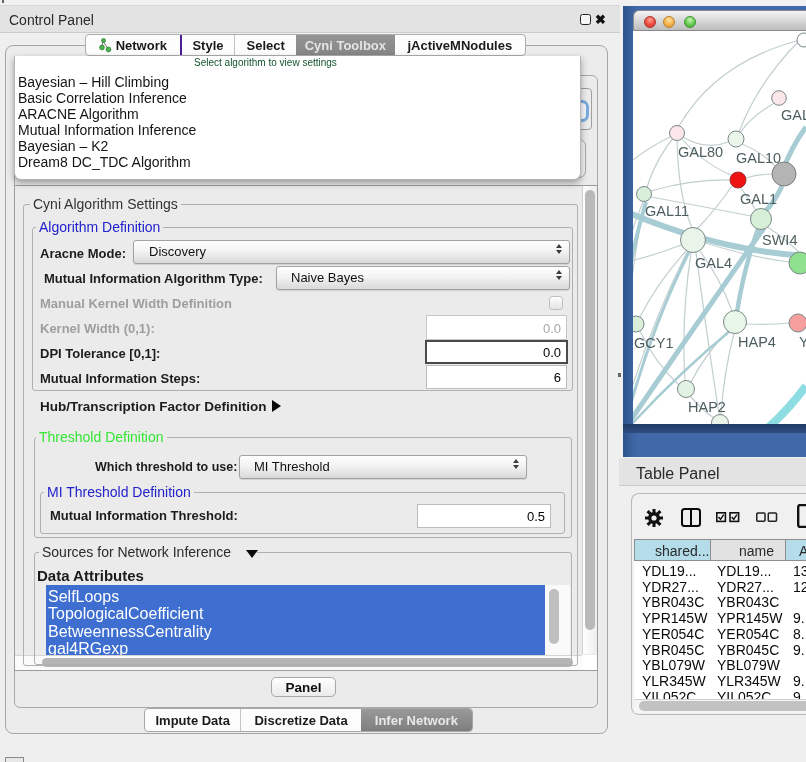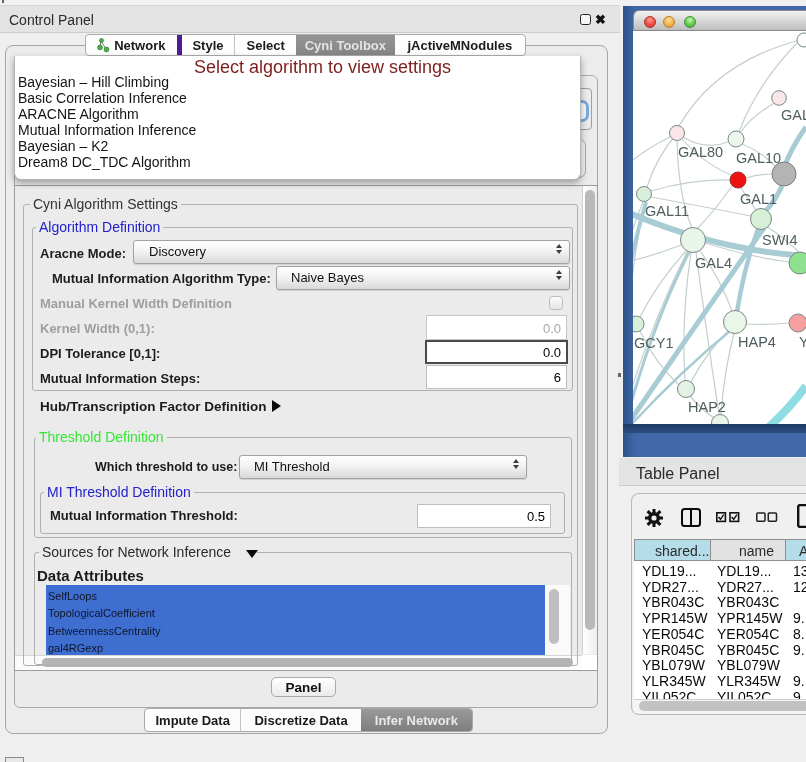--- a/index.html
+++ b/index.html
@@ -33,21 +33,21 @@
 
 <div class="ab" style="left:5px;top:45px;width:603px;height:689px;background:#ececec;border:1px solid #a5a5a5;border-radius:8px;box-sizing:border-box"></div>
 
 <div class="ab" style="left:14px;top:75px;width:584px;height:633px;border:1px solid #a8a8a8;border-radius:6px;background:#ebebeb;box-sizing:border-box"></div>
 
 <div class="ab" style="left:20px;top:88px;width:572px;height:42px;border:1px solid #9f9f9f;border-radius:4px;background:#ececec;box-sizing:border-box"></div>
 <div class="ab" style="left:573px;top:100px;width:16px;height:22px;border:3px solid rgba(100,155,215,.85);border-radius:7px;background:#f7fafd;box-sizing:border-box"></div>
 <div class="ab" style="left:20px;top:139px;width:566px;height:39px;border:1px solid #a8a8a8;border-radius:7px;background:#f2f2f2;box-sizing:border-box"></div>
 
 <div class="ab" style="left:85px;top:34px;width:441px;height:22px;background:#fdfdfd;border:1px solid #adadad;border-radius:4px;box-sizing:border-box;display:flex;overflow:hidden">
-  <div class="tseg" style="width:96px;border-right:5px solid #4c1d95">
+  <div class="tseg" style="width:96px;border-right:2px solid #4c1d95">
     <svg width="13" height="15" style="margin-right:4px" viewBox="0 0 13 15">
       <line x1="4" y1="3" x2="3" y2="9" stroke="#777" stroke-width="1"></line>
       <line x1="4" y1="3" x2="9" y2="11" stroke="#777" stroke-width="1"></line>
       <circle cx="4.5" cy="2.5" r="2" fill="#49b34c" stroke="#2c7a2e" stroke-width=".7"></circle>
       <circle cx="3" cy="9.5" r="2.4" fill="#49b34c" stroke="#2c7a2e" stroke-width=".7"></circle>
       <circle cx="9.5" cy="11.5" r="2.4" fill="#49b34c" stroke="#2c7a2e" stroke-width=".7"></circle>
     </svg>
     Network</div>
   <div class="tseg" style="width:54px;border-right:1px solid #c4c4c4">Style</div>
   <div class="tseg" style="width:61px">Select</div>
@@ -72,21 +72,21 @@
 
 <div class="lbl" style="left:40px;top:246px">Aracne Mode:</div>
 <div class="combo" style="left:133px;top:240px;width:435px;height:22px">
     <span style="left:15px">Discovery</span>
     <div class="arrs">
       <div class="tu"></div>
       <div class="td"></div>
     </div>
   </div>
 
-<div class="lbl" style="left:52px;top:271px">Mutual Information Algorithm Type:</div>
+<div class="lbl" style="left:44px;top:271px">Mutual Information Algorithm Type:</div>
 <div class="combo" style="left:276px;top:266px;width:292px;height:22px">
     <span style="left:14px">Naive Bayes</span>
     <div class="arrs">
       <div class="tu"></div>
       <div class="td"></div>
     </div>
   </div>
 
 <div class="lbl" style="left:40px;top:296px;color:#9e9e9e">Manual Kernel Width Definition</div>
 <div class="ab" style="left:549px;top:296px;width:14px;height:14px;border:1px solid #bdbdbd;border-radius:3.5px;background:linear-gradient(#fdfdfd,#e4e4e4);box-sizing:border-box"></div>
@@ -127,39 +127,39 @@
 <div class="fld" style="left:417px;top:504px;width:134px;height:24px;border-color:#bdbdbd">
     <span style="top:4px">0.5</span>
   </div>
 
 <div class="grp" style="left:34px;top:552px;width:536px;height:111px"></div>
 <div class="leg" style="left:39px;top:545px;color:#2a2a2a;padding-right:26px">Sources for Network Inference</div>
 <div class="ab" style="left:246px;top:550px;width:0;height:0;border-left:6.5px solid transparent;border-right:6.5px solid transparent;border-top:8px solid #0a0a0a"></div>
 <div class="lbl" style="left:37px;top:567px;font-size:15px">Data Attributes</div>
 
 <div class="ab" style="left:46px;top:585px;width:499px;height:70px;background:#3d6ed0;overflow:hidden">
-  <div style="position:absolute;left:2px;top:3px;font-size:11px;color:#0f172a;line-height:17.4px;white-space:nowrap">SelfLoops<br>TopologicalCoefficient<br>BetweennessCentrality<br>gal4RGexp</div>
+  <div style="position:absolute;left:2px;top:3px;font-size:16px;color:#ffffff;line-height:17.4px;white-space:nowrap">SelfLoops<br>TopologicalCoefficient<br>BetweennessCentrality<br>gal4RGexp</div>
 </div>
 <div class="ab" style="left:545px;top:585px;width:25px;height:70px;background:#fafafa"></div>
 <div class="ab" style="left:549px;top:589px;width:10px;height:55px;background:#bfbfbf;border-radius:5px"></div>
 
 <div class="ab" style="left:271px;top:677px;width:65px;height:20px;border:1px solid #a8a8a8;border-radius:5px;background:linear-gradient(#ffffff,#ebebeb);box-sizing:border-box;display:flex;align-items:center;justify-content:center;font-size:13.5px;font-weight:600;color:#111">Panel</div>
 
 <div class="ab" style="left:144px;top:708px;width:329px;height:24px;background:#fcfcfc;border:1px solid #a8a8a8;border-radius:4px;box-sizing:border-box;display:flex;overflow:hidden">
   <div class="tseg" style="width:97px;border-right:1px solid #c4c4c4">Impute Data</div>
   <div class="tseg" style="width:120px">Discretize Data</div>
   <div class="tseg" style="width:112px;background:linear-gradient(#9a9a9a,#7e7e7e);color:#e9e9e9">Infer Network</div>
 </div>
 
 <div class="ab" style="left:5px;top:757px;width:19px;height:10px;border:1.5px solid #8a8a8a;background:#e8e8e8;box-sizing:border-box"></div>
 
 <div class="ab" style="left:618px;top:373px;width:3px;height:4px;background:#666"></div>
 
 <div class="ab" style="left:14px;top:56px;width:567px;height:124px;background:#fff;border:1px solid #b5b5b5;border-top:none;border-radius:0 0 7px 7px;box-shadow:0 3px 7px rgba(0,0,0,.35);box-sizing:border-box">
-  <div class="ab" style="left:179px;top:1px;font-size:18px;color:#7f1d1d;white-space:nowrap">Select algorithm to view settings</div>
+  <div class="ab" style="left:179px;top:1px;font-size:10px;color:#14532d;white-space:nowrap">Select algorithm to view settings</div>
   <div class="popitem" style="top:18px">Bayesian – Hill Climbing</div>
   <div class="popitem" style="top:34px">Basic Correlation Inference</div>
   <div class="popitem" style="top:50px;font-weight:normal">ARACNE Algorithm</div>
   <div class="popitem" style="top:66px">Mutual Information Inference</div>
   <div class="popitem" style="top:82px">Bayesian – K2</div>
   <div class="popitem" style="top:98px">Dream8 DC_TDC Algorithm</div>
 </div>
 
 <div class="ab" style="left:623px;top:6px;width:183px;height:451px;background:linear-gradient(90deg,#2e5189 0px,#3c639f 9px,#4169aa 16px,#4169aa 100%)"></div>
 <div class="ab" style="left:623px;top:424px;width:183px;height:9px;background:linear-gradient(#1e3a66,#2d4c80)"></div>

